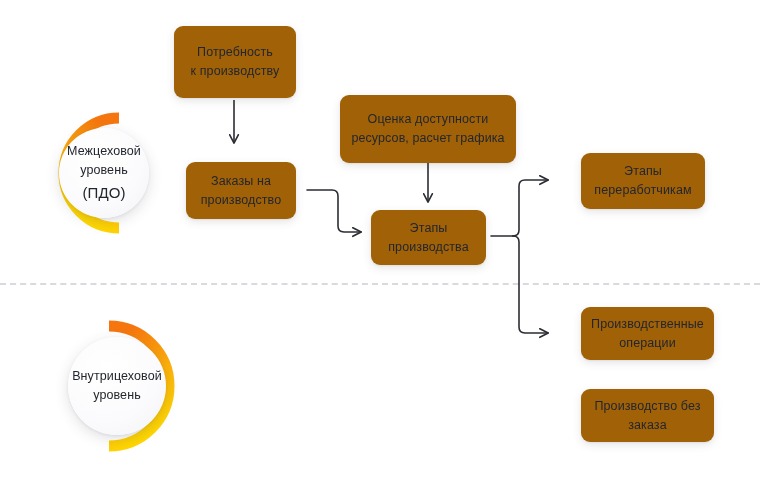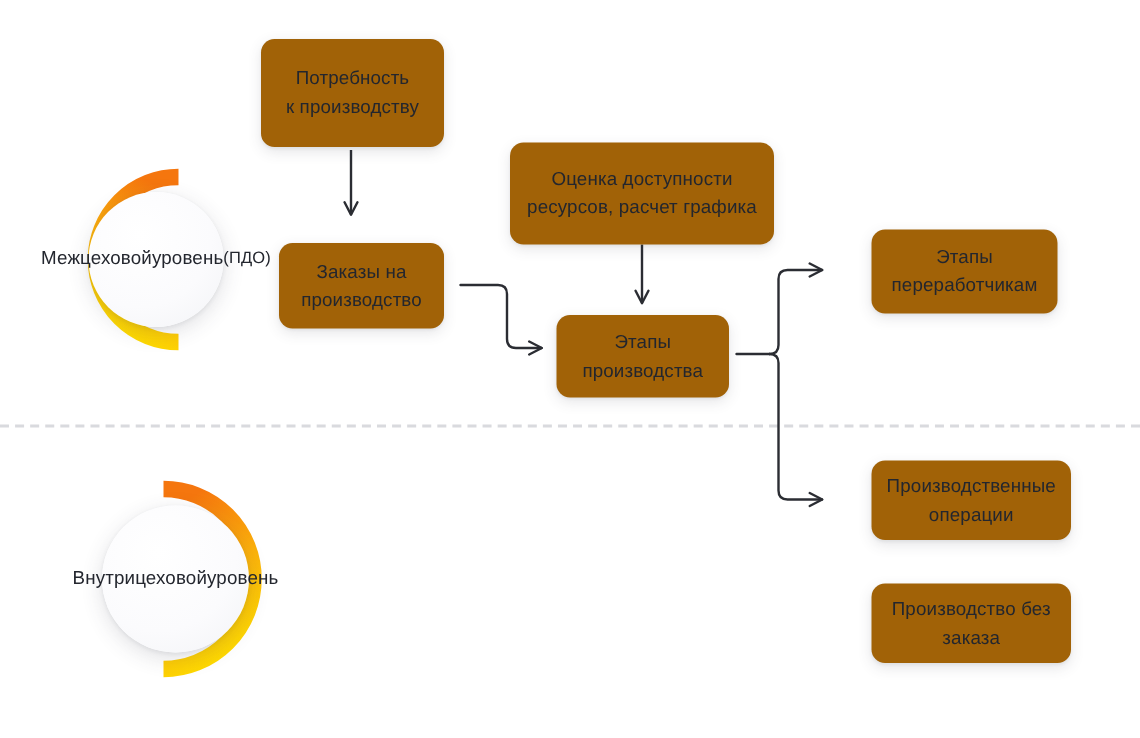--- a/index.html
+++ b/index.html
@@ -44,31 +44,31 @@
     left: 0;
     top: 0;
   }
   .ring-core {
     position: absolute;
     border-radius: 50%;
     background: radial-gradient(circle at 38% 32%, #ffffff 0%, #fbfbfd 58%, #f2f3f6 100%);
     box-shadow: 0 4px 14px rgba(60, 64, 80, 0.16),
                 0 1px 3px rgba(60, 64, 80, 0.09);
     display: flex;
-    flex-direction: row;
+    flex-direction: column;
     align-items: center;
     justify-content: center;
     text-align: center;
     color: #23262e;
     font-size: 12.5px;
     line-height: 1.55;
     letter-spacing: 0.1px;
   }
   .ring-core .sub {
-    font-size: 11px;
+    font-size: 15px;
   }
 
   
   #connectors {
     position: absolute;
     left: 0;
     top: 0;
     width: 760px;
     height: 492px;
     pointer-events: none;

